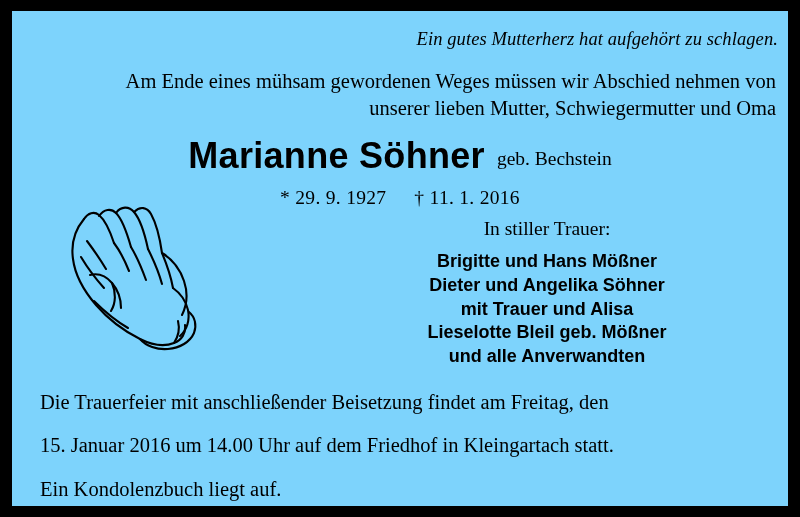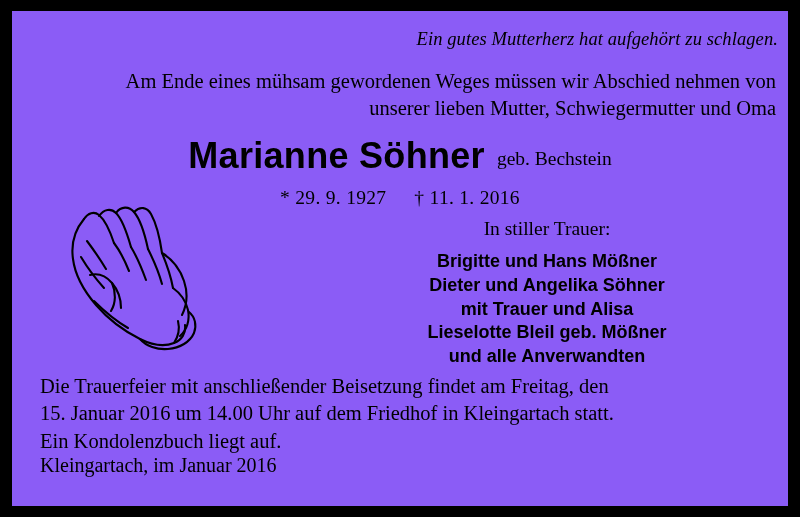--- a/index.html
+++ b/index.html
@@ -22,21 +22,21 @@
     background: #ffffff;
     border-top: 11px solid #000000;
     border-bottom: 11px solid #000000;
     border-left: 12px solid #000000;
     border-right: 12px solid #000000;
   }
   .inner {
     position: relative;
     width: 100%;
     height: 100%;
-    background: #8b5cf6;
+    background: #7dd3fc;
     box-sizing: border-box;
   }
   .motto {
     position: absolute;
     top: 18px;
     right: 10px;
     font-style: italic;
     font-size: 18.5px;
     letter-spacing: 0.1px;
     white-space: nowrap;
@@ -115,20 +115,21 @@
   .ceremony {
     position: absolute;
     top: 362px;
     left: 28px;
     right: 12px;
     font-size: 20.5px;
     line-height: 1.33;
   }
   .ceremony .c-line {
     display: block;
+    margin-top: 16px;
   }
   .place-date {
     position: absolute;
     top: 443px;
     left: 28px;
     font-size: 20px;
   }
 </style>
 </head>
 <body>
@@ -191,16 +192,15 @@
       <div class="m-line">Lieselotte Bleil geb. Mößner</div>
       <div class="m-line">und alle Anverwandten</div>
     </div>
 
     <div class="ceremony">
       <span class="c-line">Die Trauerfeier mit anschließender Beisetzung findet am Freitag, den</span>
       <span class="c-line">15. Januar 2016 um 14.00 Uhr auf dem Friedhof in Kleingartach statt.</span>
       <span class="c-line">Ein Kondolenzbuch liegt auf.</span>
     </div>
 
-    <div class="place-date">Kleingartach, im Januar 2016</div>
 
   </div>
 </div>
 
 </body></html>

